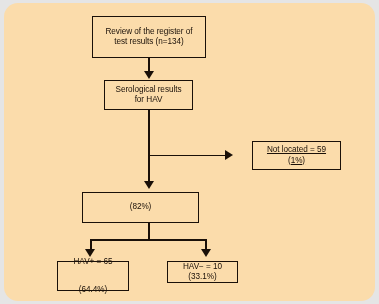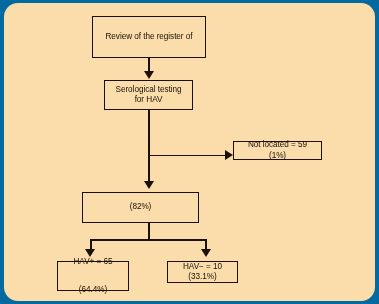--- a/index.html
+++ b/index.html
@@ -4,21 +4,21 @@
 <style>
   html, body {
     margin: 0;
     padding: 0;
     background: #ffffff;
   }
   #page {
     position: relative;
     width: 379px;
     height: 304px;
-    background: #0369a1;
+    background: #e5e5e5;
     overflow: hidden;
     font-family: "Liberation Sans", sans-serif;
   }
   #panel {
     position: absolute;
     left: 4px;
     top: 3px;
     width: 371px;
     height: 298px;
     background: #fbdcab;
@@ -44,21 +44,21 @@
     text-align: center;
     font-size: 8.2px;
     line-height: 10.2px;
     letter-spacing: -0.05px;
     padding: 0 2px;
   }
   .node .ln { display: block; white-space: nowrap; }
 
   #node-review   { left: 92px;  top: 16px;  width: 114px; height: 42px; }
   #node-serotest { left: 104px; top: 80px;  width: 89px;  height: 30px; }
-  #node-notloc   { left: 233px; top: 141px; width: 89px;  height: 19px; }
+  #node-notloc   { left: 252px; top: 141px; width: 89px;  height: 29px; text-decoration: underline; }
   #node-havtest  { left: 82px;  top: 192px; width: 117px; height: 31px; }
   #node-havpos   { left: 57px;  top: 261px; width: 72px;  height: 30px; gap: 18px; }
   #node-havneg   { left: 167px; top: 261px; width: 71px;  height: 22px; }
 
   .ln-v, .ln-h {
     position: absolute;
     background: #1a1008;
   }
   .ln-v { width: 1.6px; }
   .ln-h { height: 1.6px; }
@@ -98,24 +98,25 @@
 
     <div class="ln-v" style="left:148.2px; top:223px; height:17px;"></div>
     <div class="ln-h" style="left:90px; top:239px; width:117px;"></div>
     <div class="ln-v" style="left:90px; top:239px; height:11px;"></div>
     <div class="ln-v" style="left:205.4px; top:239px; height:11px;"></div>
     <div class="arrow-d" style="left:85.3px; top:249px;"></div>
     <div class="arrow-d" style="left:200.7px; top:249px;"></div>
 
     <div class="node" id="node-review">
       <span class="ln">Review of the register of</span>
+      <span class="ln">test results (n=134)</span>
     </div>
 
     <div class="node" id="node-serotest">
-      <span class="ln">Serological testing</span>
+      <span class="ln">Serological results</span>
       <span class="ln">for HAV</span>
     </div>
 
     <div class="node" id="node-notloc">
       <span class="ln">Not located = 59</span>
       <span class="ln">(1%)</span>
     </div>
 
     <div class="node" id="node-havtest">
       <span class="ln">(82%)</span>

